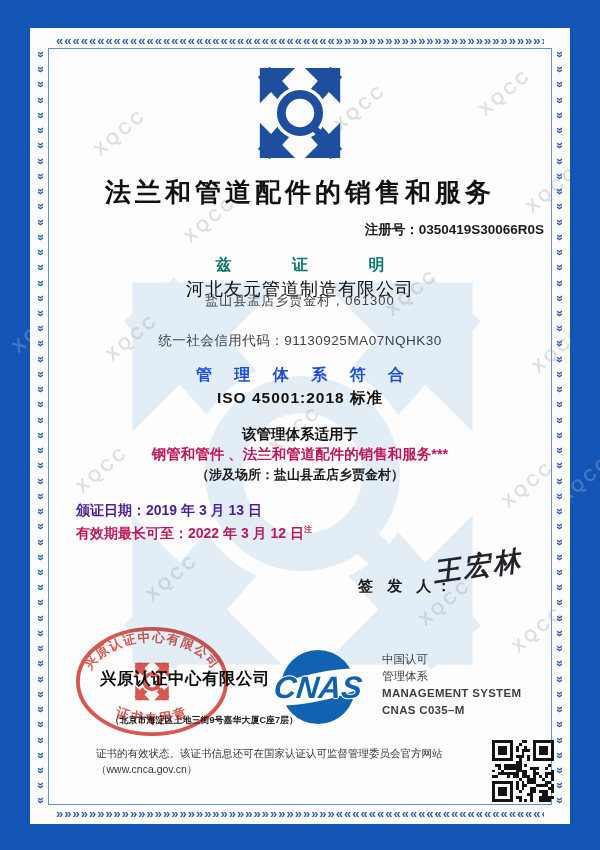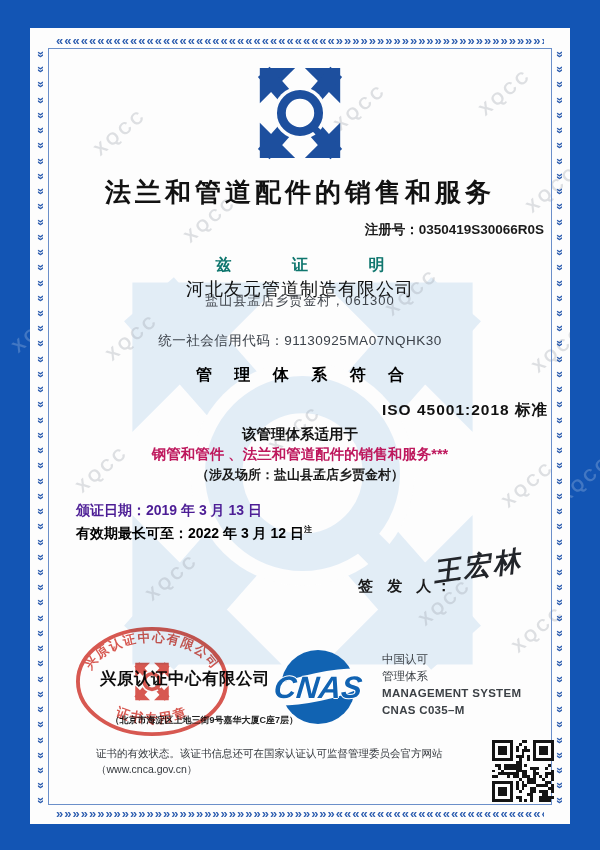--- a/index.html
+++ b/index.html
@@ -44,27 +44,27 @@
   
   .abs{position:absolute;z-index:2;}
   .ctr{left:22px;right:22px;text-align:center;}
   .logo-main{left:225px;top:36px;width:90px;height:98px;color:#1d4f9e;}
   .title{top:147px;font-size:26px;font-weight:bold;letter-spacing:4px;color:#121212;}
   .regline{top:193px;right:26px;font-size:13.5px;font-weight:bold;color:#1a1a1a;}
   .attest{top:227px;font-size:16px;font-weight:bold;letter-spacing:28px;padding-left:28px;color:#0f766e;}
   .company{top:249px;font-size:18px;font-weight:normal;letter-spacing:1px;color:#111;}
   .addr{top:264px;font-size:13px;color:#40454c;letter-spacing:1px;}
   .credit{top:304px;font-size:13.5px;color:#3c424a;letter-spacing:.5px;}
-  .conforms{top:337px;font-size:16px;font-weight:bold;letter-spacing:9px;padding-left:9px;color:#000000;}
-  .standard{top:372px;font-size:15.5px;font-weight:bold;letter-spacing:1px;color:#111;text-align:right;}
+  .conforms{top:337px;font-size:16px;font-weight:bold;letter-spacing:9px;padding-left:9px;color:#1d4ed8;}
+  .standard{top:360px;font-size:15.5px;font-weight:bold;letter-spacing:1px;color:#111;}
   .scope-intro{top:397px;font-size:14.5px;font-weight:bold;color:#141414;}
   .scope{top:417px;font-size:14.5px;font-weight:bold;color:#be185d;}
   .sites{top:438px;font-size:13px;font-weight:bold;color:#1a1a1a;}
   .issue{left:46px;top:474px;font-size:14px;font-weight:bold;color:#4c1d95;}
-  .expiry{left:46px;top:496px;font-size:14px;font-weight:bold;color:#000000;}
+  .expiry{left:46px;top:496px;font-size:14px;font-weight:bold;color:#be185d;}
   .expiry sup{font-size:8px;}
   .signer-label{left:328px;top:549px;font-size:15px;font-weight:bold;letter-spacing:5px;color:#1a1a1a;}
   .signature{left:405px;top:520px;width:130px;height:60px;}
   .signature span{
     display:inline-block;font-size:27px;font-weight:bold;letter-spacing:3px;color:#22252a;
     transform:rotate(-8deg) skewX(-14deg);
   }
   .stamp{left:44px;top:597px;width:156px;height:114px;z-index:3;opacity:.85;mix-blend-mode:multiply;}
   .issuer-name{left:40px;top:640px;width:230px;text-align:center;font-size:16.5px;font-weight:bold;color:#0d0d0d;letter-spacing:.5px;}
   .issuer-addr{left:28px;top:686px;width:240px;text-align:right;font-size:9px;font-weight:bold;color:#222;}

